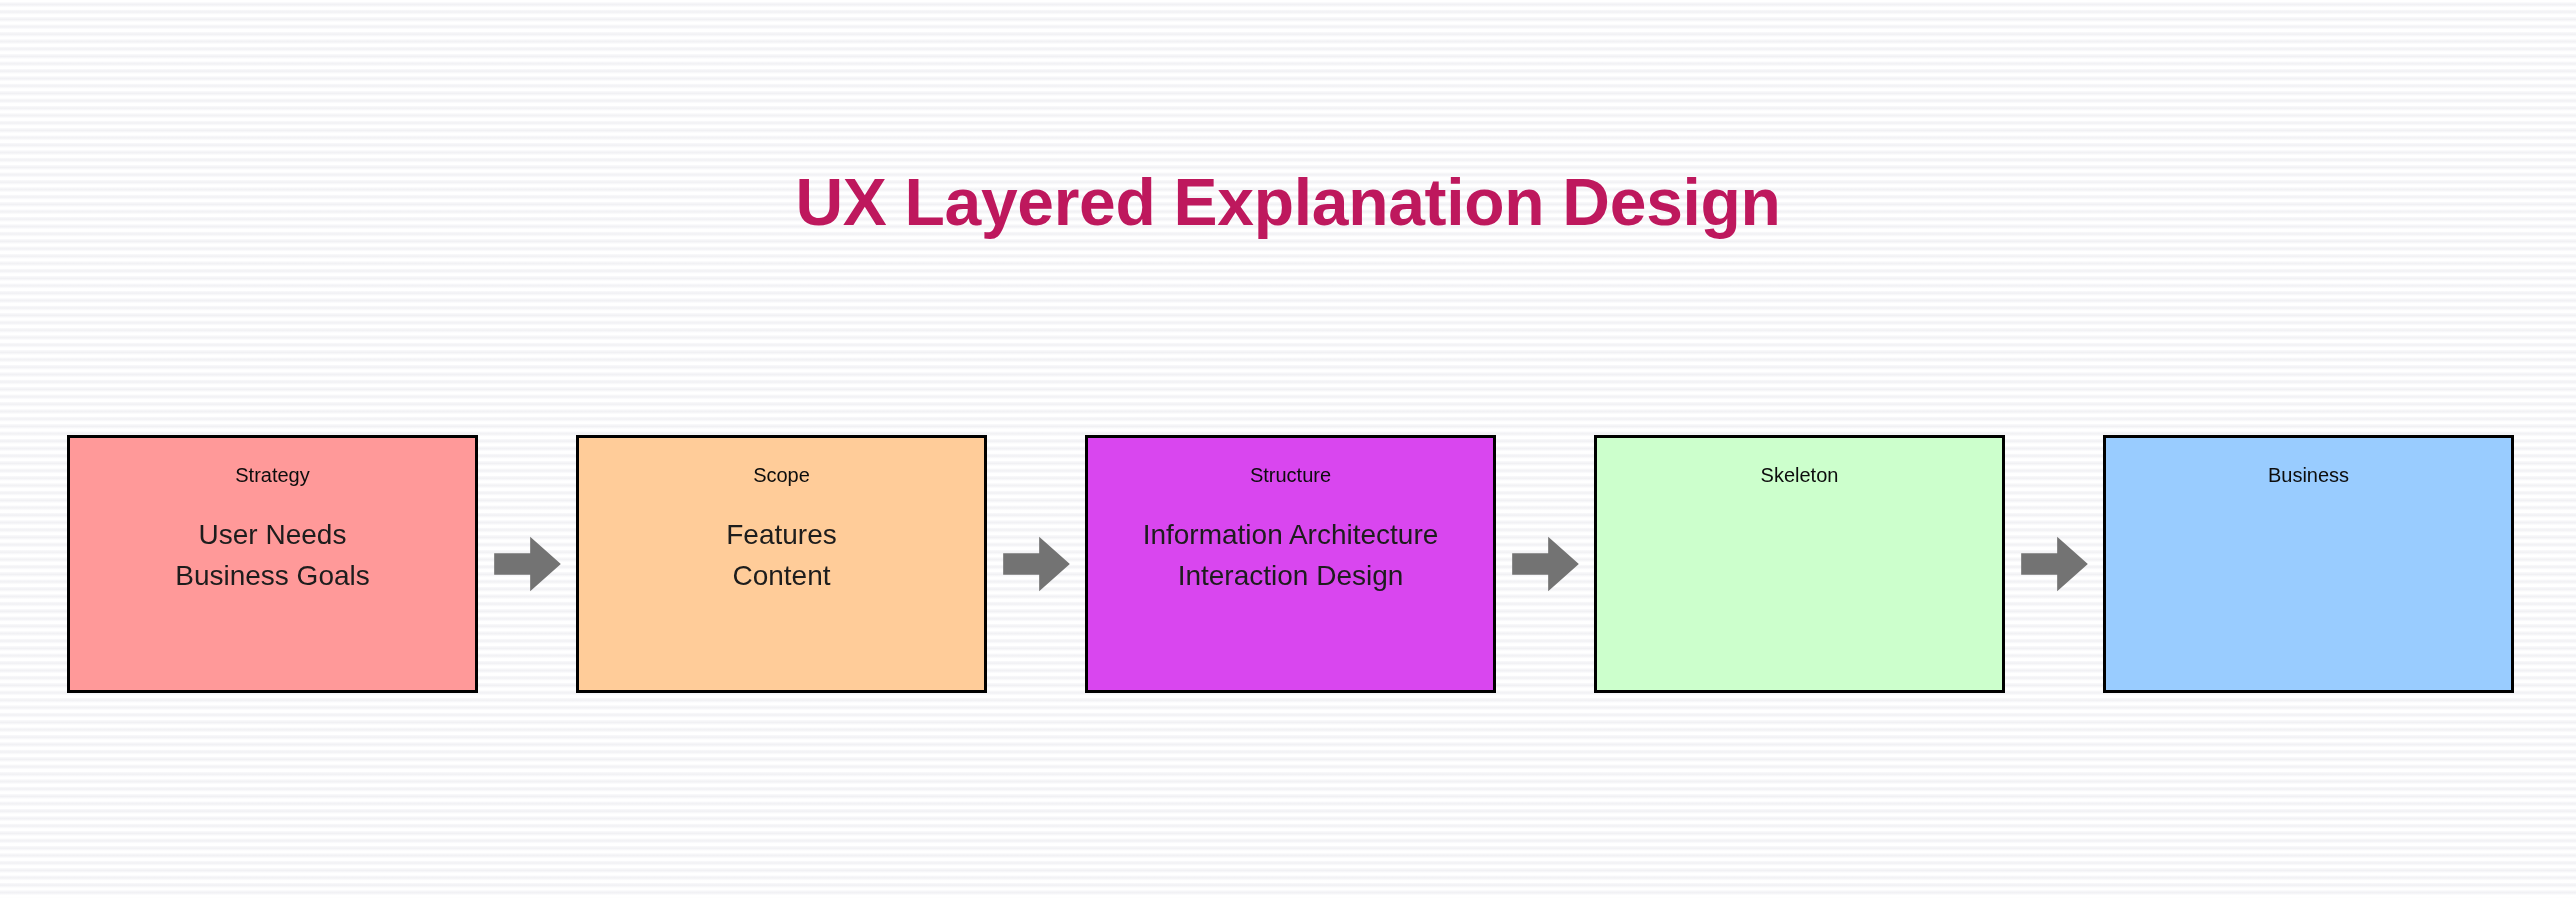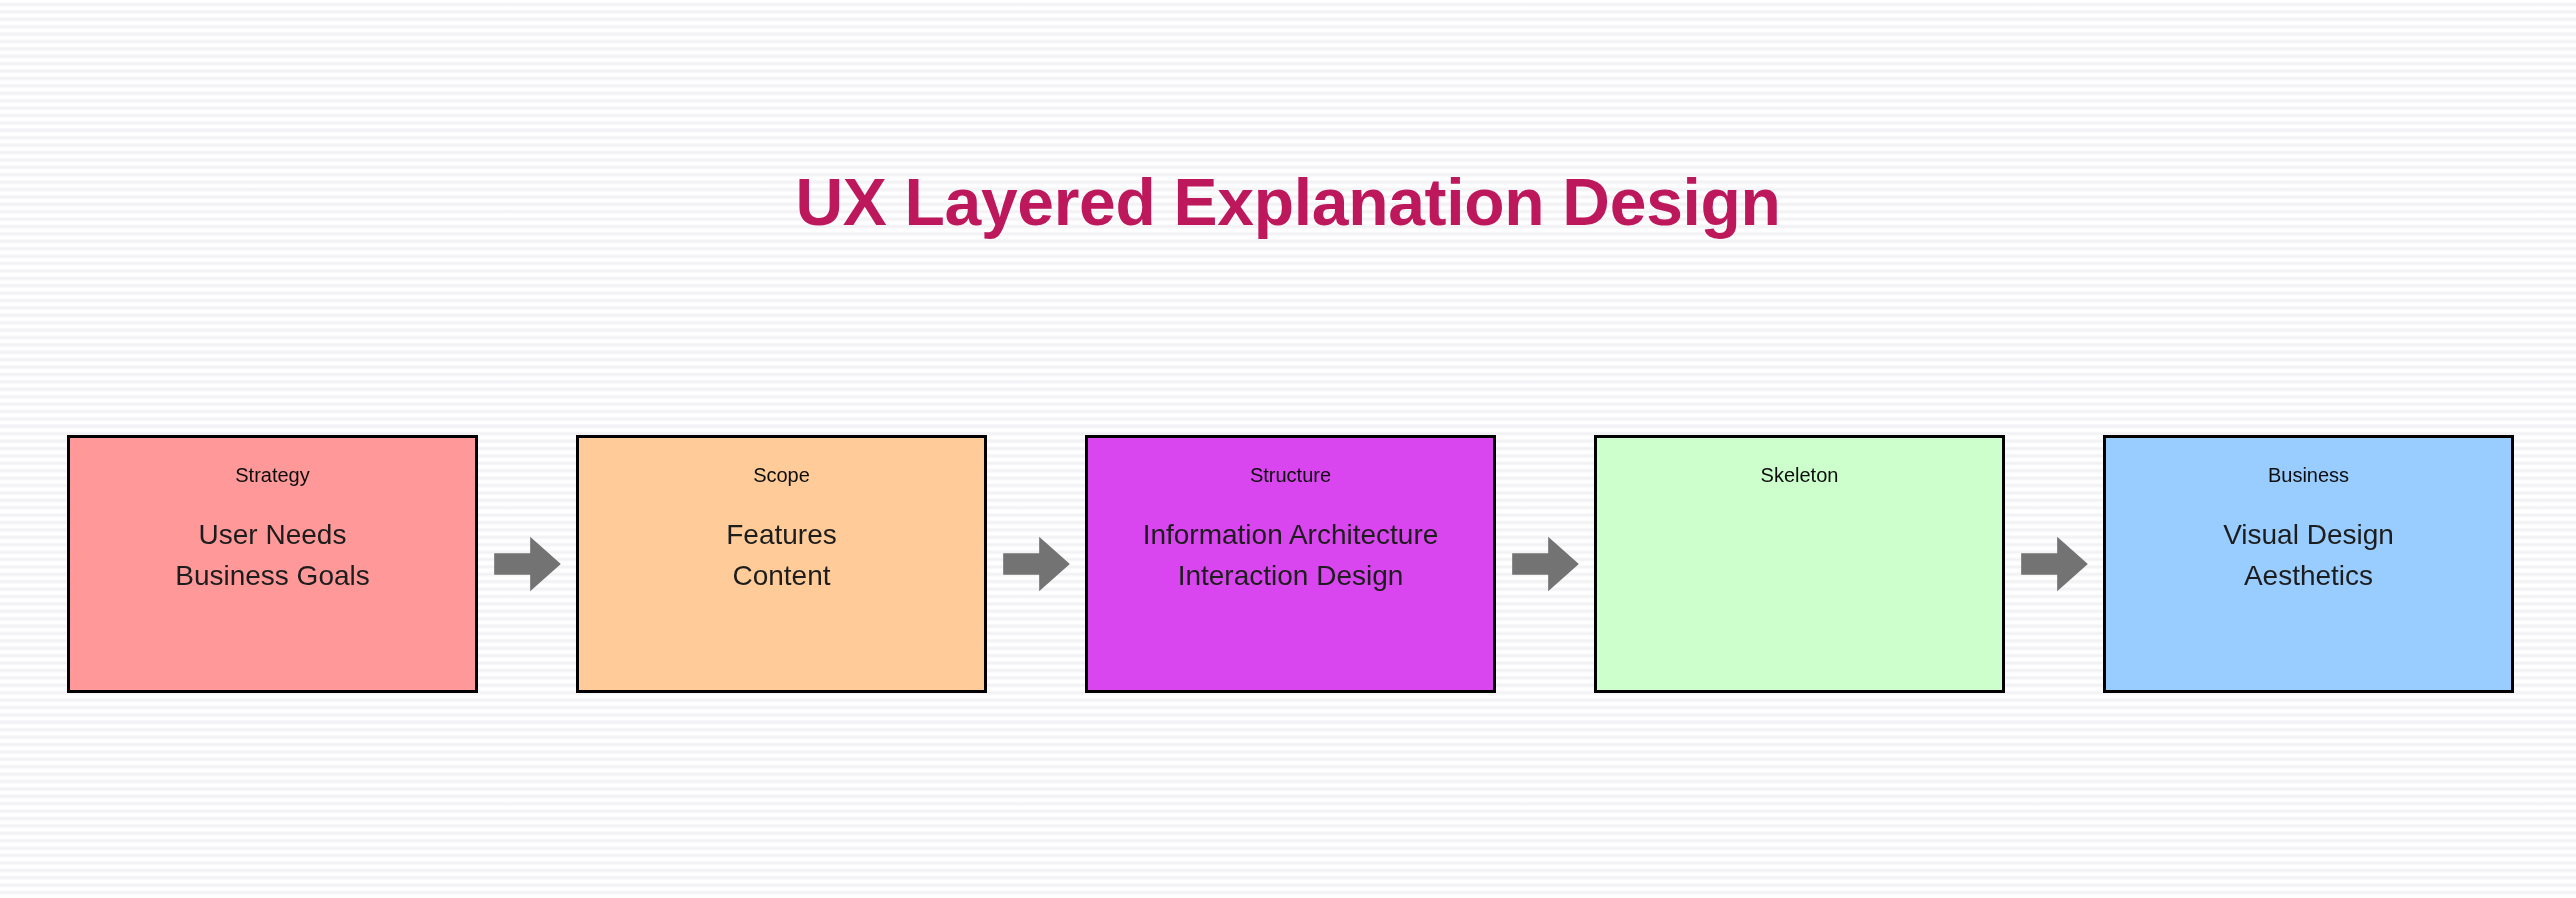--- a/index.html
+++ b/index.html
@@ -155,19 +155,17 @@
     </div>
 
     <div class="arrow-gap">
       <svg class="arrow-svg" width="67" height="60" viewBox="0 0 100 90">
         <polygon points="0,29 54,29 54,4 100,45 54,86 54,61 0,61" fill="#737373"></polygon>
       </svg>
     </div>
 
     <div class="layer-box" style="background-color: rgb(153, 204, 255); border-color: rgb(0, 0, 0);">
       <div class="layer-title">Business</div>
-      <div class="layer-detail">Visual Design
-Aesthetics</div>
     </div>
 
   </div>
 </div>
 
 
 </body></html>

